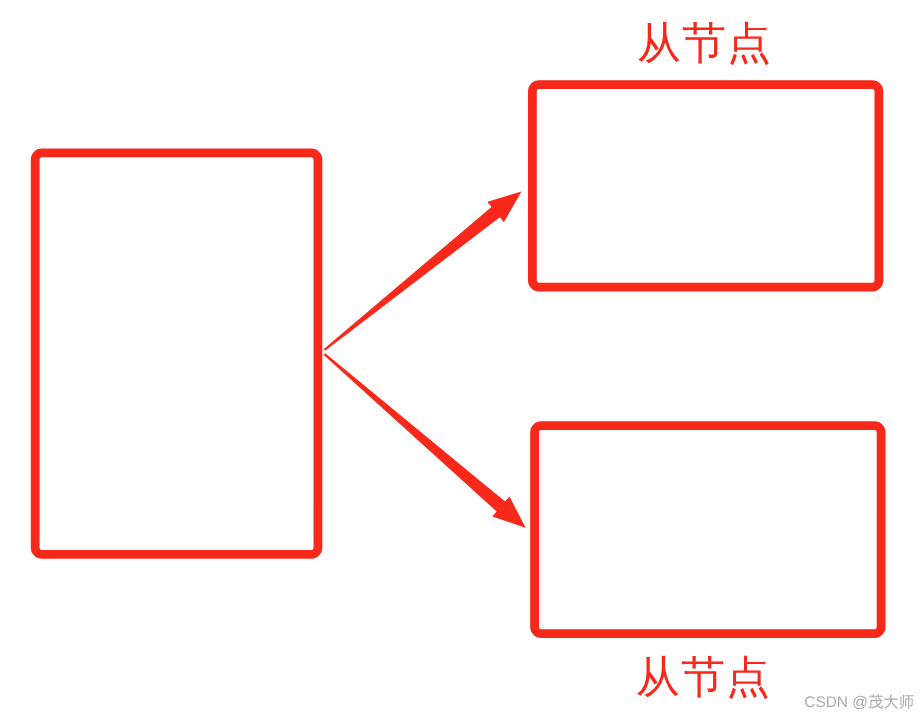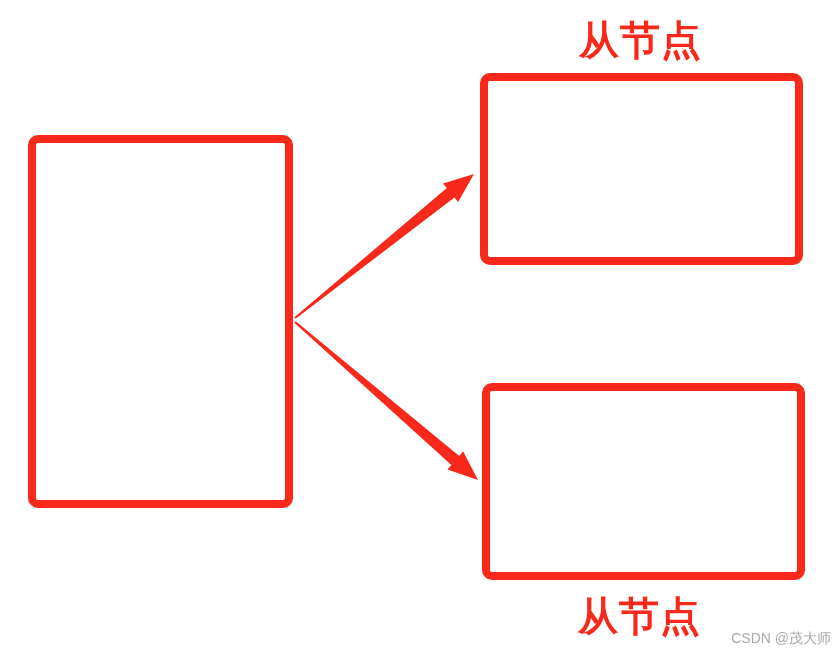--- a/index.html
+++ b/index.html
@@ -25,21 +25,21 @@
     border-radius: 10px;
     background: var(--bg);
   }
   .box-master  { left: 28px;  top: 135px; width: 265px; height: 373px; }
   .box-slave-top    { left: 480px; top: 73px;  width: 323px; height: 192px; }
   .box-slave-bottom { left: 482px; top: 383px; width: 323px; height: 197px; }
   .node-label {
     position: absolute;
     color: var(--red);
     font-size: 40px;
-    font-weight: 700;
+    font-weight: 400;
     letter-spacing: 1px;
     white-space: nowrap;
     line-height: 1;
   }
   .label-master       { left: 88px;  top: 68px;  font-size: 38px; }
   .label-slave-top    { left: 579px; top: 20px; }
   .label-slave-bottom { left: 578px; top: 596px; }
   .arrow-layer {
     position: absolute;
     left: 0; top: 0;

